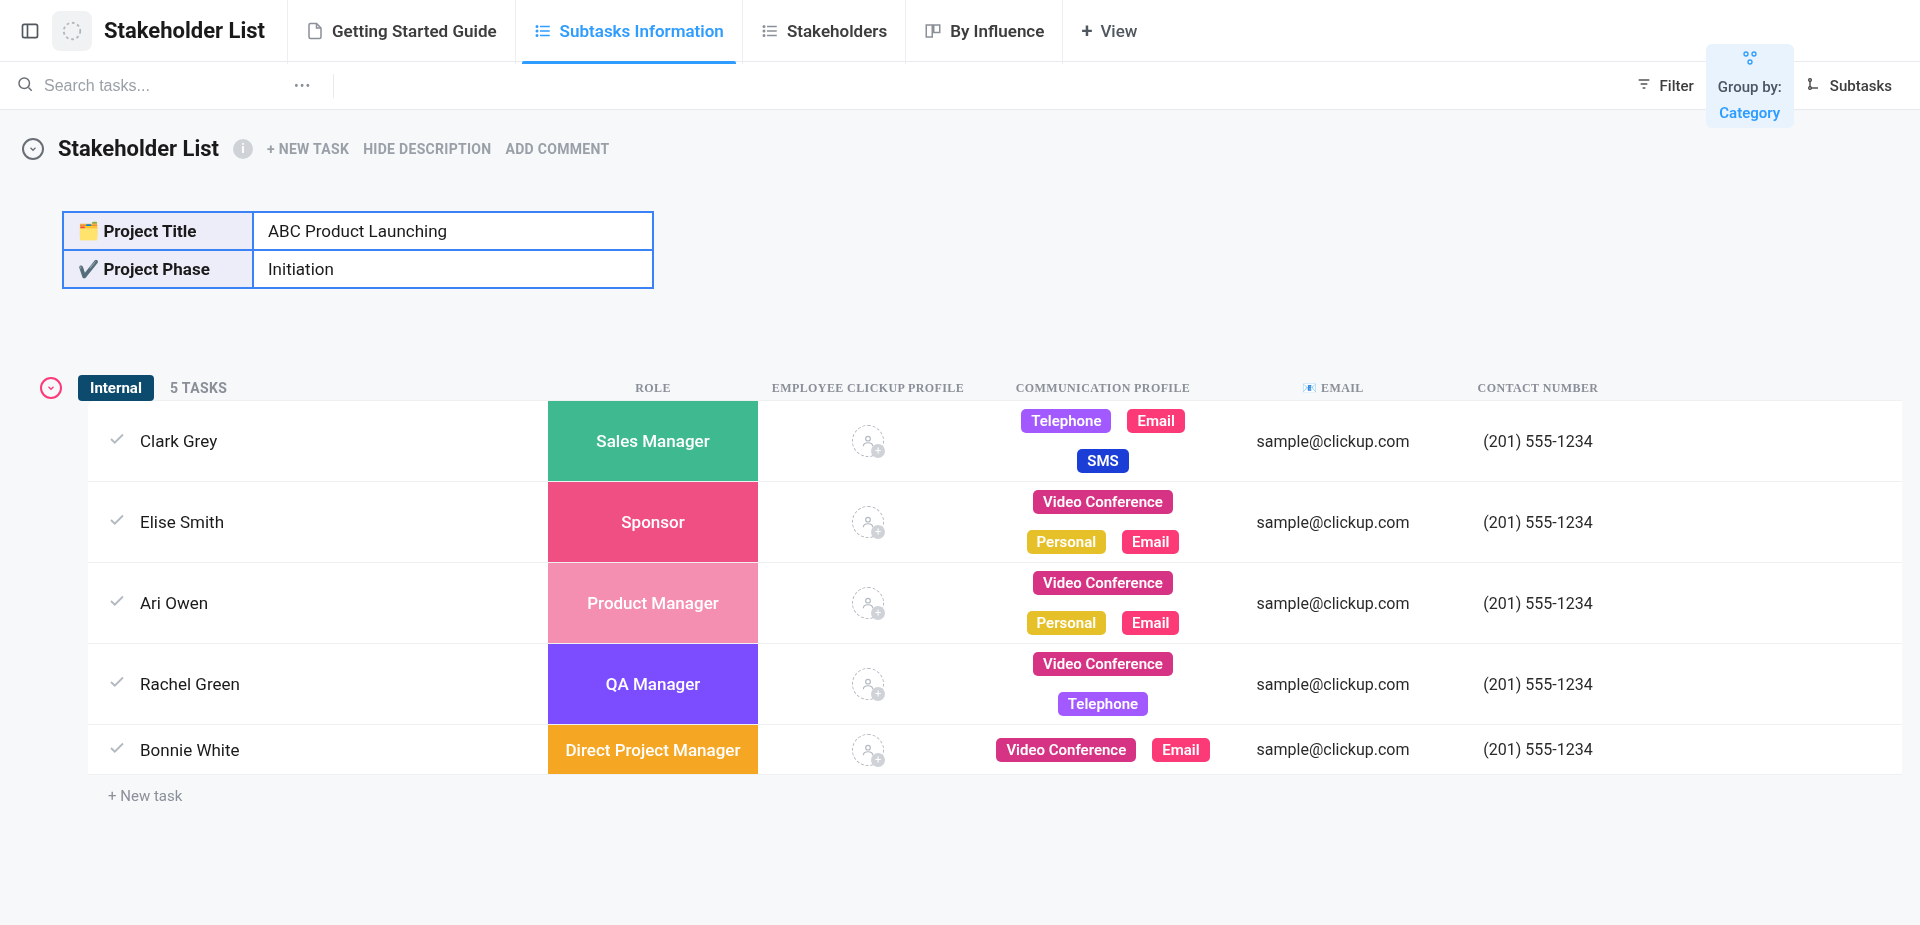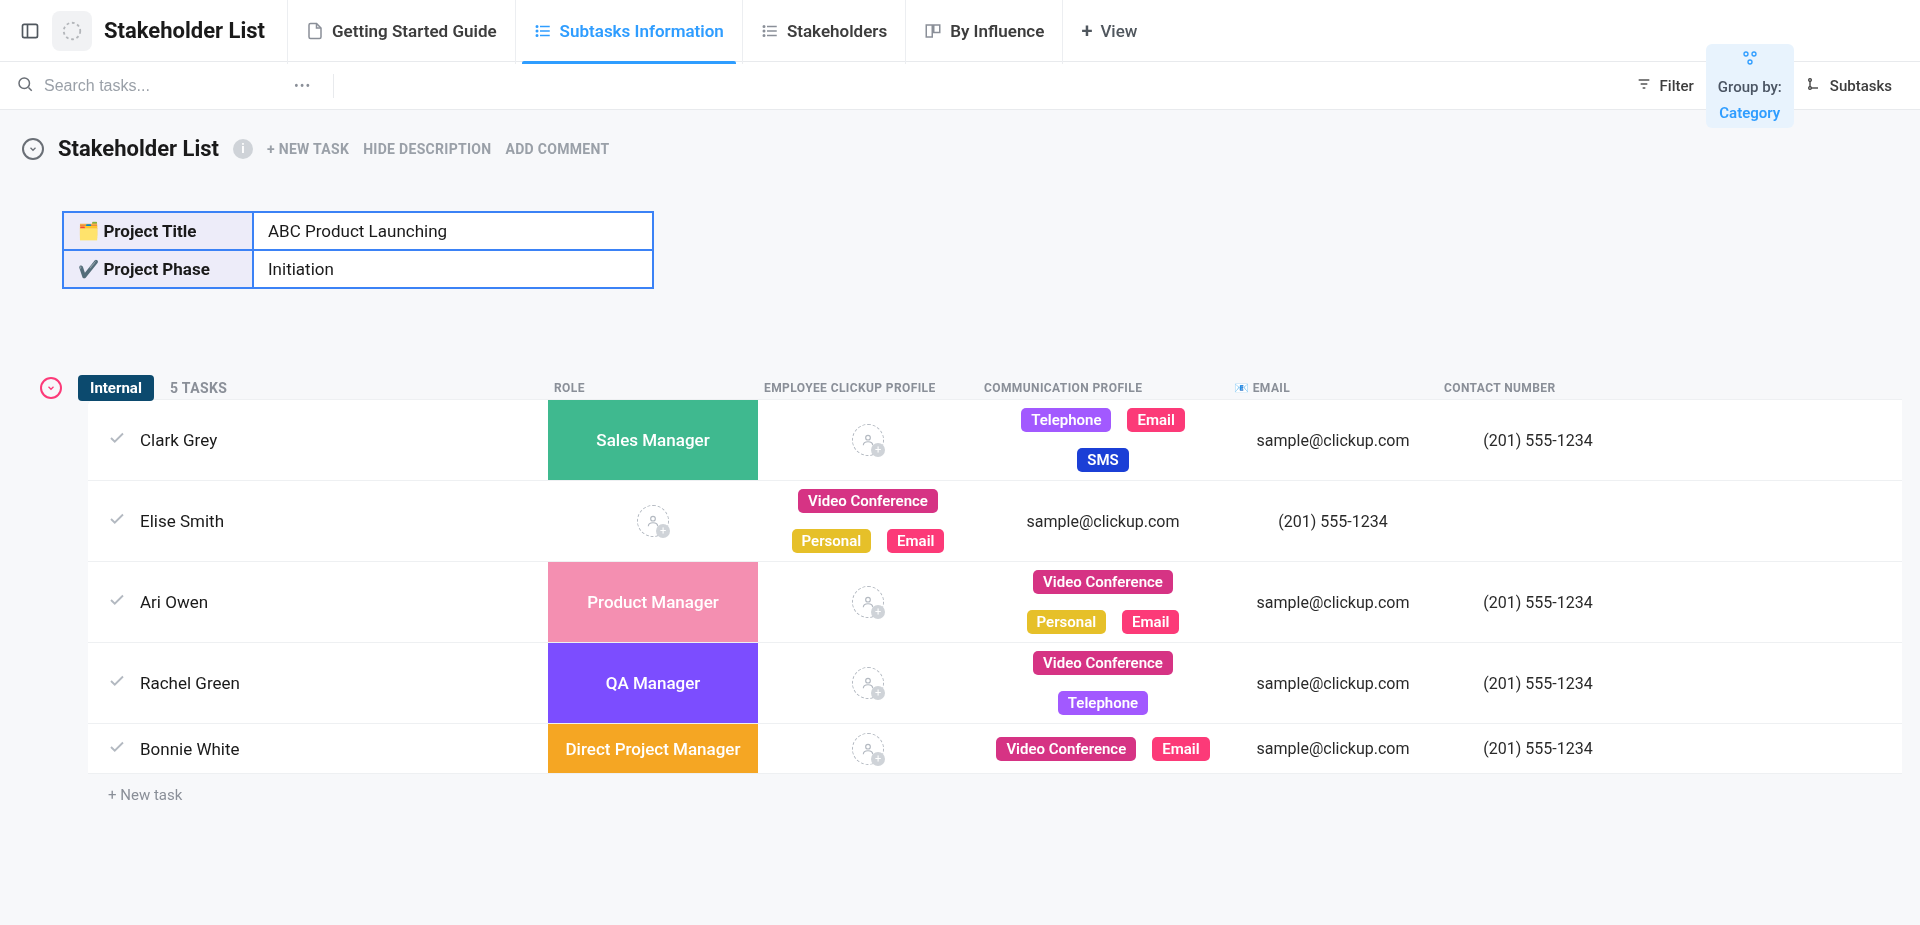--- a/index.html
+++ b/index.html
@@ -172,21 +172,23 @@
 
 .columns {
   display: grid;
   grid-template-columns: 460px 210px 220px 250px 210px 200px;
   margin-left: 70px;
   align-items: center;
 }
 .col-head {
   font-size: 12px; font-weight: 700; color:#8a8f98;
   letter-spacing:.4px;
+  text-align:center;
   padding: 0 6px;
+  font-family: Liberation Serif, serif;
 }
 
 
 .rows { margin-top: 4px; }
 .row {
   display: grid;
   grid-template-columns: 460px 210px 220px 250px 210px 200px;
   margin-left: 70px;
   background:#fff;
   border-bottom: 1px solid #eef0f2;
@@ -422,20 +424,23 @@
         <div class="cell text">sample@clickup.com</div>
         <div class="cell text">(201) 555-1234</div>
       </div>
       <div class="row">
         <div class="cell name">
           <span class="check"><svg width="18" height="18" viewBox="0 0 24 24" fill="none" stroke="currentColor" stroke-width="2.5">
               <polyline points="20 6 9 17 4 12"></polyline>
             </svg></span>
           <span>Elise Smith</span>
         </div>
+        <div class="cell role">
+          <div class="role-block" style="background:#ef4f82">Sponsor</div>
+        </div>
         <div class="cell">
           <div class="assignee-circle">
             <svg width="14" height="14" viewBox="0 0 24 24" fill="none" stroke="currentColor" stroke-width="2">
               <circle cx="12" cy="8" r="4"></circle>
               <path d="M4 21c0-4 4-6 8-6s8 2 8 6"></path>
             </svg>
           </div>
         </div>
         <div class="cell">
           <div class="chips">

